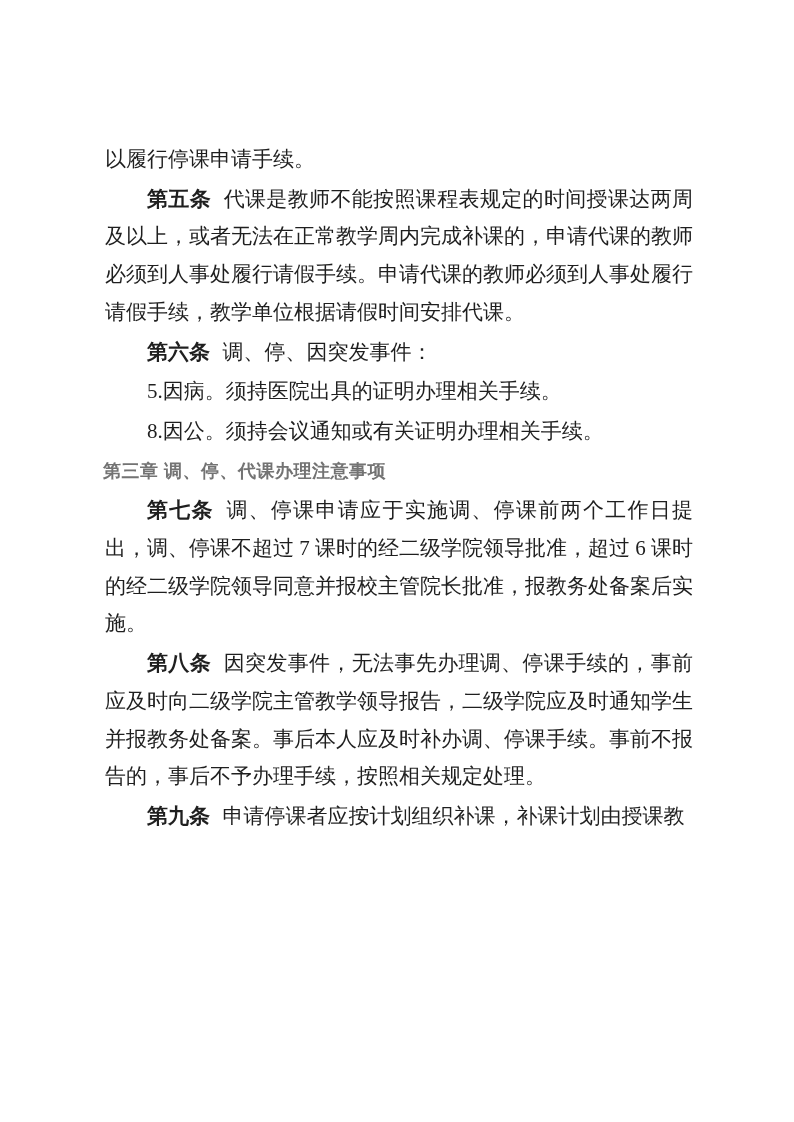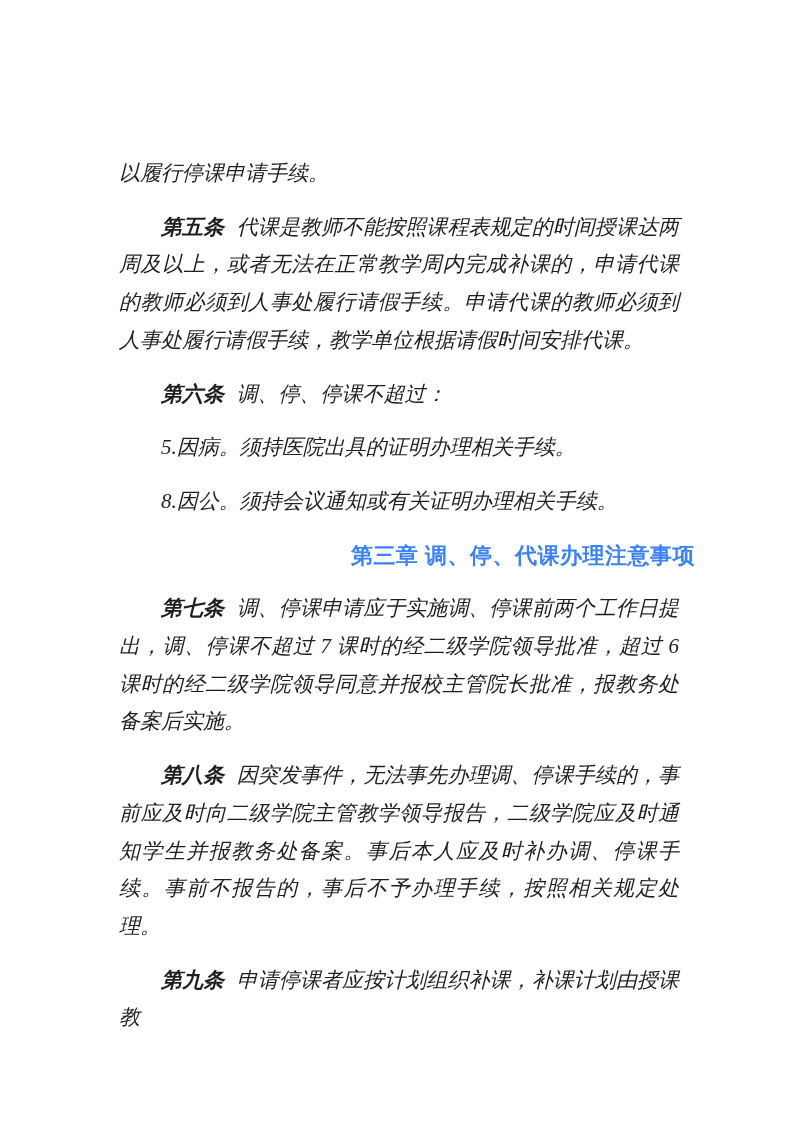--- a/index.html
+++ b/index.html
@@ -19,55 +19,54 @@
     left: 103px;
     top: 139px;
     width: 592px;
     color: #1f1f1f;
     font-family: "Liberation Serif", "DejaVu Serif", serif;
     font-size: 21px;
     line-height: 37.7px;
     text-align: justify;
   }
   .para {
-    margin: 16px;
+    margin: 2px;
     padding: 0;
-    font-style: italic;
   }
   .indent {
     text-indent: 2em;
   }
   .lead {
     font-weight: bold;
     margin-right: 0.6em;
   }
   .chapter {
     margin: 0;
     padding: 0;
-    text-align: right;
+    text-align: left;
     text-indent: 0;
     font-family: "Liberation Sans", "DejaVu Sans", sans-serif;
     font-weight: bold;
-    font-size: 22px;
+    font-size: 18px;
     line-height: 37.7px;
     letter-spacing: 0.5px;
-    color: #3b82f6;
+    color: #737373;
   }
 </style>
 </head>
 <body>
 
 <div class="page">
   <div class="content">
 
     <p class="para">以履行停课申请手续。</p>
 
     <p class="para indent"><b class="lead">第五条</b><span>代课是教师不能按照课程表规定的时间授课达两周及以上，或者无法在正常教学周内完成补课的，申请代课的教师必须到人事处履行请假手续。申请代课的教师必须到人事处履行请假手续，教学单位根据请假时间安排代课。</span></p>
 
-    <p class="para indent"><b class="lead">第六条</b><span>调、停、停课不超过：</span></p>
+    <p class="para indent"><b class="lead">第六条</b><span>调、停、因突发事件：</span></p>
 
     <p class="para indent">5.因病。须持医院出具的证明办理相关手续。</p>
 
     <p class="para indent">8.因公。须持会议通知或有关证明办理相关手续。</p>
 
 
 
     <h2 class="chapter">第三章 调、停、代课办理注意事项</h2>
 
     <p class="para indent"><b class="lead">第七条</b><span>调、停课申请应于实施调、停课前两个工作日提出，调、停课不超过 7 课时的经二级学院领导批准，超过 6 课时的经二级学院领导同意并报校主管院长批准，报教务处备案后实施。</span></p>

